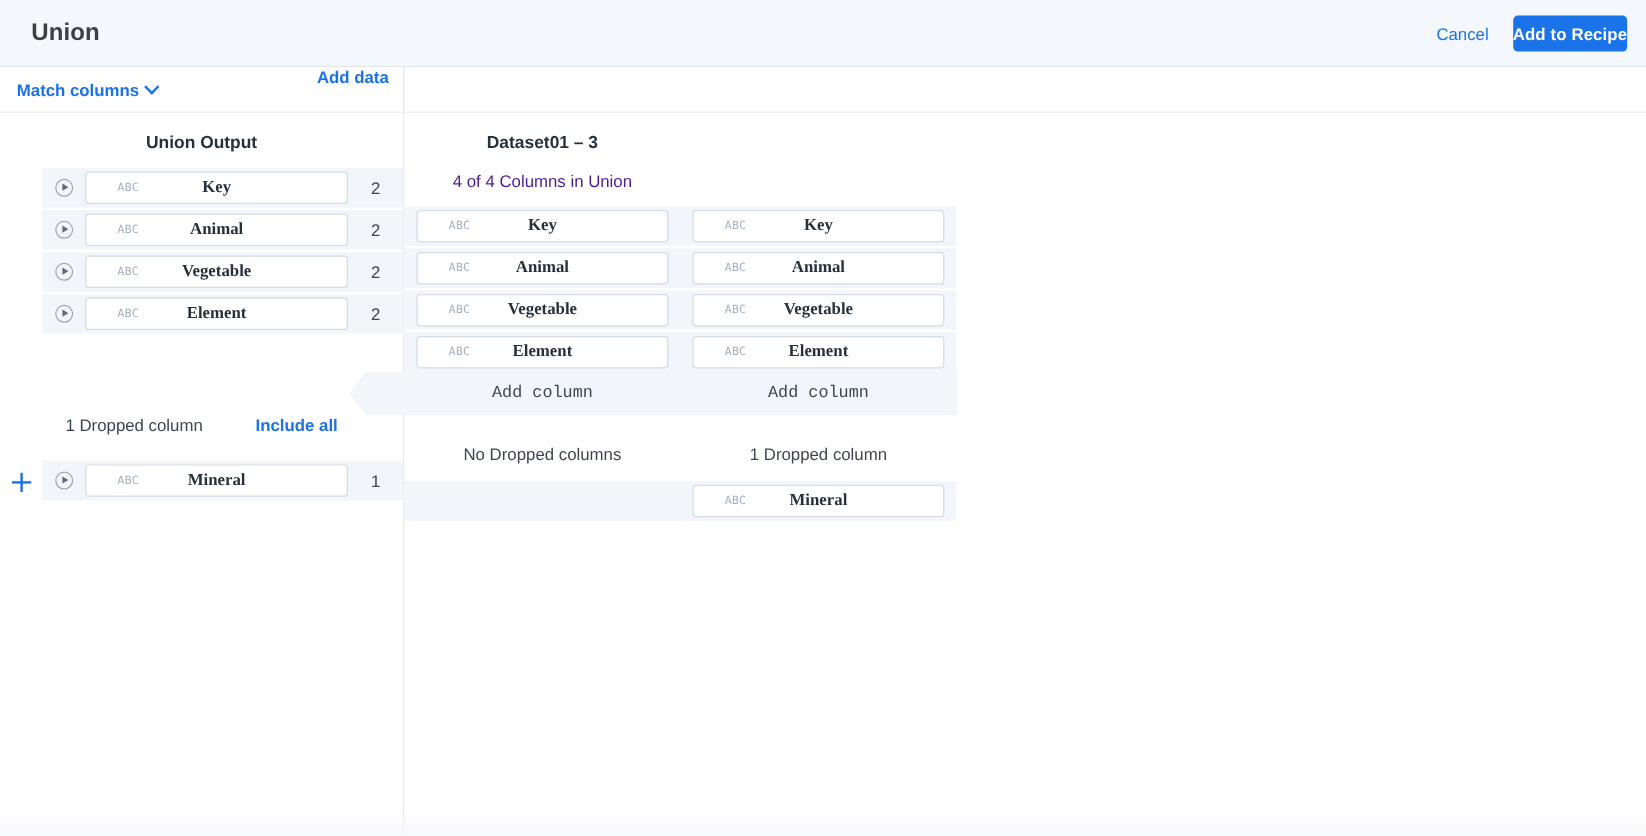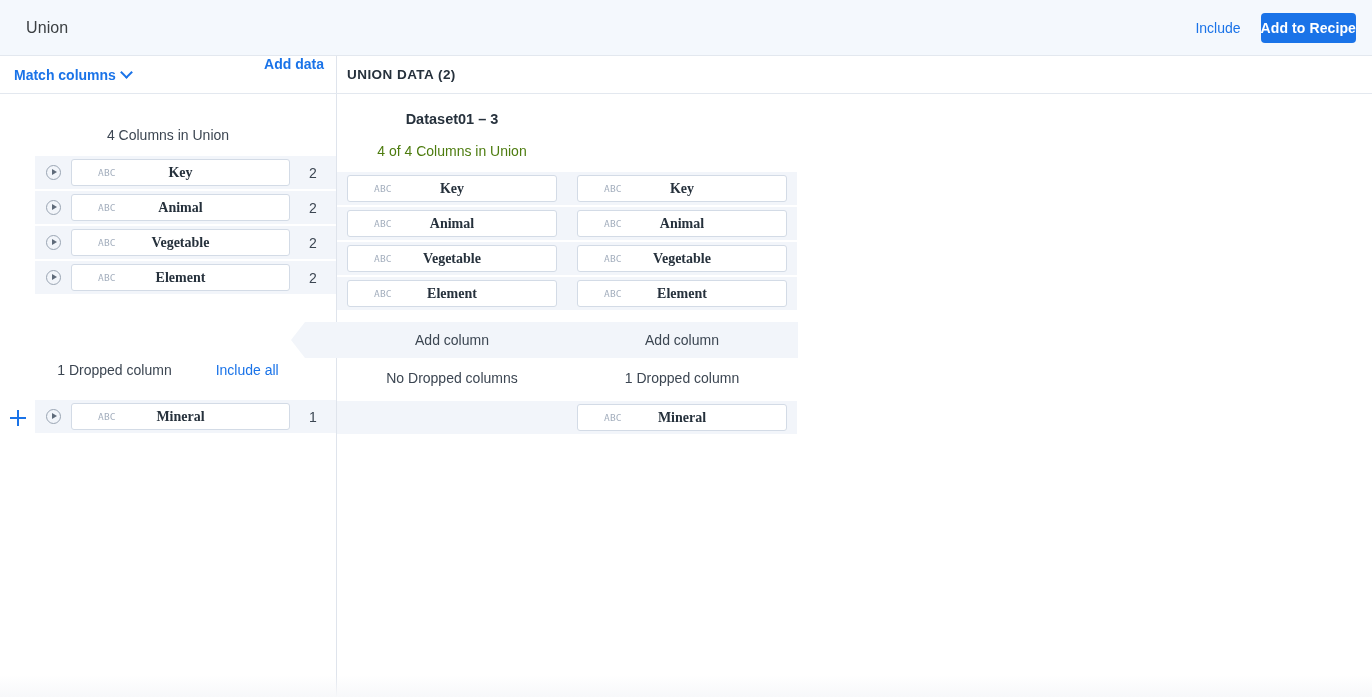--- a/index.html
+++ b/index.html
@@ -28,22 +28,22 @@
     height: 56px;
     min-height: 56px;
     background: #f4f8fd;
     border-bottom: 1px solid #e3e8ef;
     display: flex;
     align-items: center;
     padding: 0 16px 0 26px;
     box-sizing: border-box;
   }
   .topbar-title {
-    font-size: 16px;
-    font-weight: 400;
+    font-size: 20px;
+    font-weight: 700;
     color: #3c4043;
     letter-spacing: 0.1px;
   }
   .topbar-spacer { flex: 1 1 auto; }
   .cancel-link {
     font-size: 14px;
     color: #1a73e8;
     font-weight: 400;
     margin-right: 20px;
     cursor: pointer;
@@ -282,21 +282,21 @@
     display: flex;
     align-items: center;
     justify-content: center;
     gap: 44px;
     height: 28px;
     font-size: 14px;
     color: #3c4652;
   }
   .include-all {
     color: #1a73e8;
-    font-weight: 400;
+    font-weight: 700;
     cursor: pointer;
     user-select: none;
   }
   .plus-icon {
     position: absolute;
     left: 10px;
     width: 16px;
     height: 16px;
     cursor: pointer;
   }
@@ -325,21 +325,21 @@
     text-align: center;
     position: relative;
   }
   .ds-title {
     font-size: 14.5px;
     font-weight: 700;
     color: #26313c;
   }
   .ds-sub {
     font-size: 14px;
-    color: #4d7c0f;
+    color: #4c1d95;
     margin-top: 16px;
   }
   .close-x {
     position: absolute;
     right: -42px;
     top: -3px;
     width: 22px;
     height: 22px;
     cursor: pointer;
   }
@@ -398,44 +398,41 @@
   }
 </style>
 </head>
 <body>
 
 <div class="app">
 
   <div class="topbar">
     <div class="topbar-title">Union</div>
     <div class="topbar-spacer"></div>
-    <div class="cancel-link">Include</div>
+    <div class="cancel-link">Cancel</div>
     <button class="primary-button">Add to Recipe</button>
   </div>
 
   <div class="subbar">
     <div class="subbar-left">
       <div style="width:10px"></div>
       <div class="match-columns">
         <span>Match columns</span>
         <span class="chev"></span>
       </div>
       <div class="subbar-left-spacer"></div>
       <div class="add-data">Add data</div>
     </div>
-    <div class="subbar-right">
-      <div class="union-data-title">UNION DATA (2)</div>
-    </div>
   </div>
 
   <div class="body">
 
     <div class="left-panel">
       <div class="panel-head">
-        <div class="panel-sub">4 Columns in Union</div>
+        <div class="panel-title">Union Output</div>
       </div>
 
       <div class="rows">
         <div class="row">
           <div class="row-icon-cell">
             <div class="play-icon"></div>
           </div>
           <div class="field">
             <span class="field-type">ABC</span>
             <span class="field-name">Key</span>
@@ -581,21 +578,21 @@
           <div class="ds-cell">
             <div class="field">
               <span class="field-type">ABC</span>
               <span class="field-name">Mineral</span>
             </div>
           </div>
         </div>
       </div>
     </div>
 
-    <div class="addcol-band" style="top:228px;">
+    <div class="addcol-band" style="top:216px;font-family:Liberation Mono, monospace;">
       <div class="addcol-tab">
         <div class="addcol-tab-shape"></div>
       </div>
       <div class="addcol-right">
         <div class="addcol-cell">Add column</div>
         <div class="addcol-cell">Add column</div>
       </div>
     </div>
 
     <div class="bottom-fade"></div>

